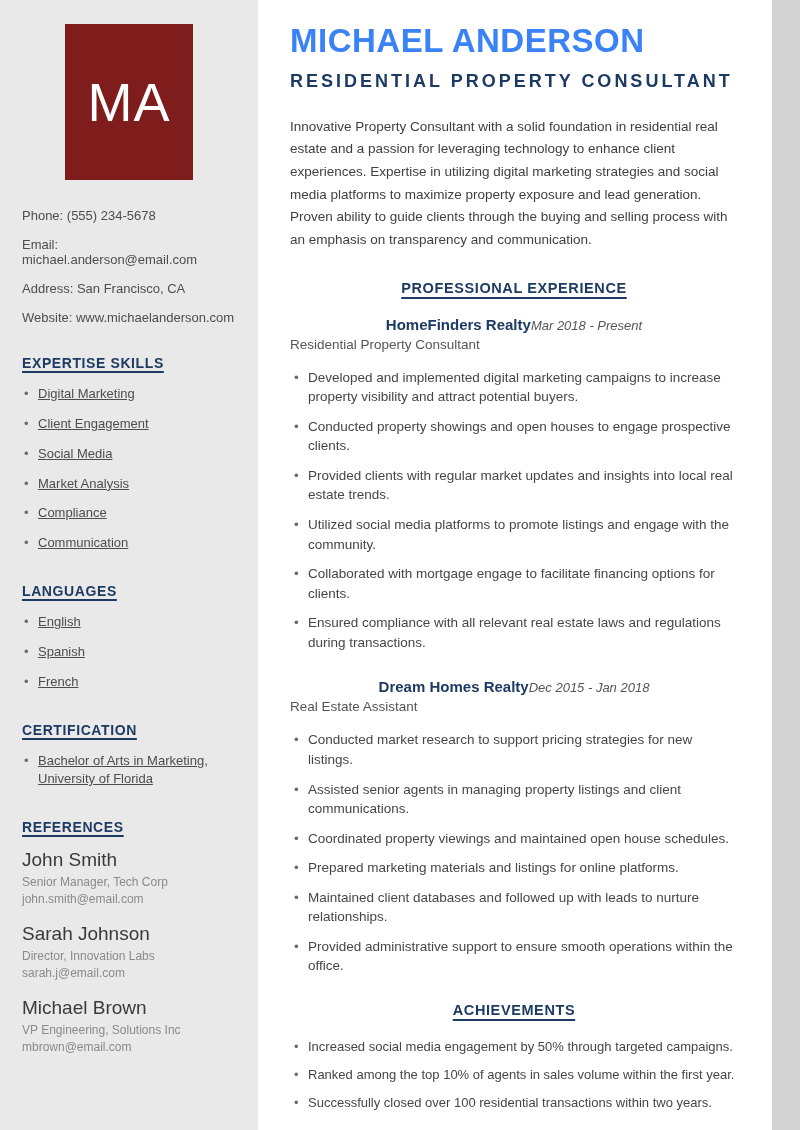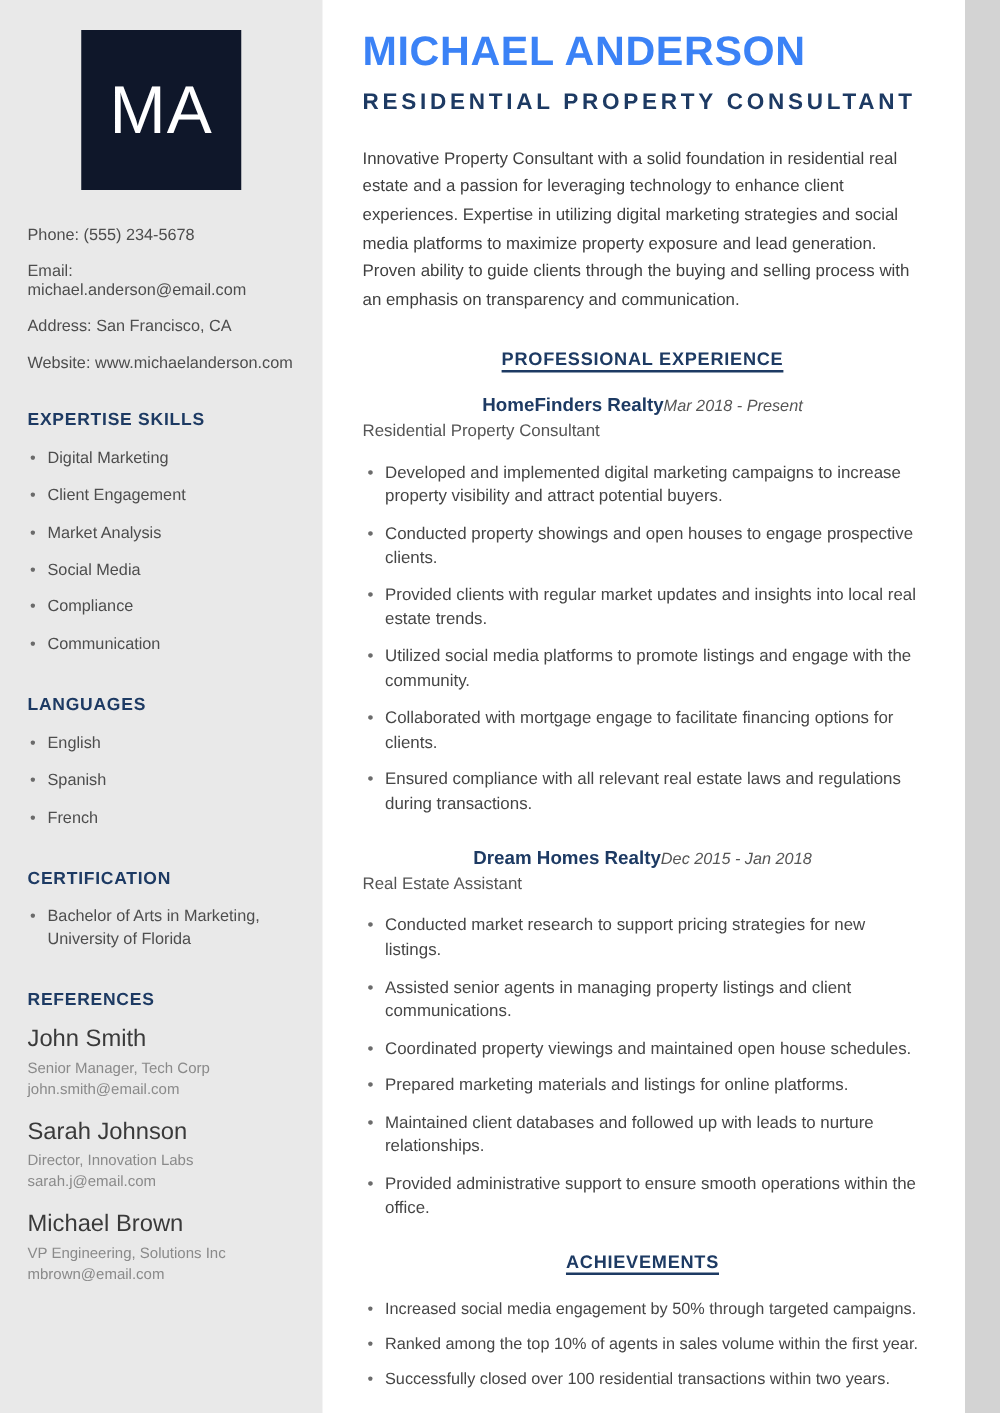--- a/index.html
+++ b/index.html
@@ -20,22 +20,22 @@
   
   .sidebar {
     flex: 0 0 258px;
     width: 258px;
     background: #e9e9e9;
     padding: 24px 22px 30px 22px;
     color: #4d4d4d;
   }
   .monogram {
     width: 128px;
-    height: 128px;
-    background: #0f172a;
+    height: 156px;
+    background: #7f1d1d;
     margin: 0 auto 28px auto;
     display: flex;
     align-items: center;
     justify-content: center;
   }
   .monogram span {
     color: #ffffff;
     font-size: 54px;
     font-weight: 400;
     letter-spacing: 1px;
@@ -43,32 +43,34 @@
   .contact p {
     margin: 0 0 14px 0;
     font-size: 13px;
     color: #4d4d4d;
   }
   .side-heading {
     color: #1d3a63;
     font-size: 14px;
     font-weight: bold;
     letter-spacing: 0.6px;
+    text-decoration: underline;
     text-underline-offset: 3px;
     text-decoration-thickness: 1.5px;
     margin: 30px 0 14px 0;
   }
   .dotlist { list-style: none; margin: 0; padding: 0; }
   .dotlist li {
     position: relative;
     padding-left: 16px;
     margin-bottom: 11px;
     font-size: 13px;
     line-height: 1.45;
     color: #4d4d4d;
+    text-decoration: underline;
   }
   .dotlist li::before {
     content: "\2022";
     position: absolute;
     left: 2px;
     color: #6b6b6b;
   }
   .ref { margin-bottom: 17px; }
   .ref-name { font-weight: normal; font-size: 19px; color: #3a3a3a; margin: 0 0 4px 0; }
   .ref-role, .ref-email { font-size: 12px; color: #8a8a8a; margin: 0 0 3px 0; }
@@ -151,22 +153,22 @@
       <p>Phone: (555) 234-5678</p>
       <p>Email: michael.anderson@email.com</p>
       <p>Address: San Francisco, CA</p>
       <p>Website: www.michaelanderson.com</p>
     </div>
 
     <h3 class="side-heading">EXPERTISE SKILLS</h3>
     <ul class="dotlist">
       <li>Digital Marketing</li>
       <li>Client Engagement</li>
+      <li>Social Media</li>
       <li>Market Analysis</li>
-      <li>Social Media</li>
       <li>Compliance</li>
       <li>Communication</li>
     </ul>
 
     <h3 class="side-heading">LANGUAGES</h3>
     <ul class="dotlist">
       <li>English</li>
       <li>Spanish</li>
       <li>French</li>
     </ul>

